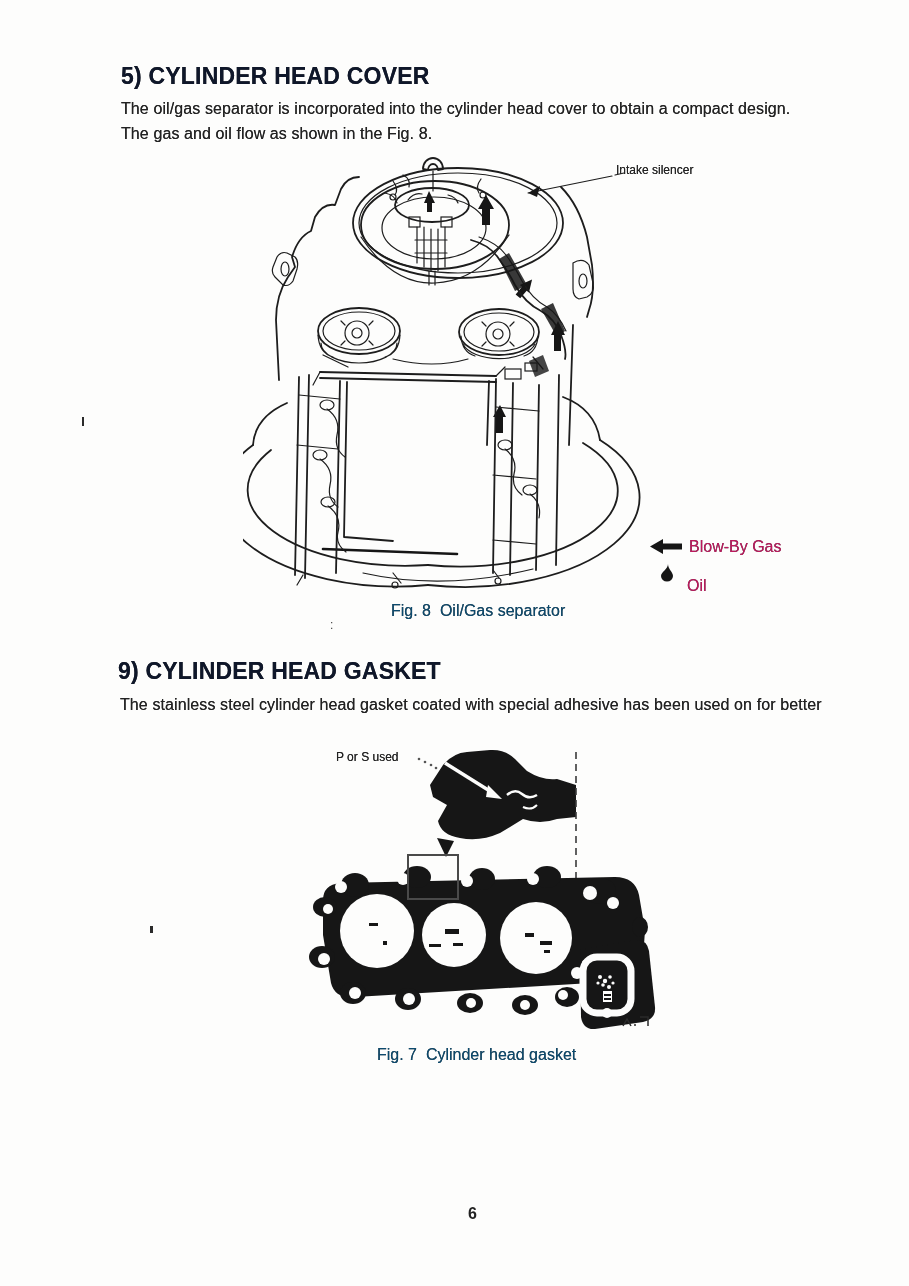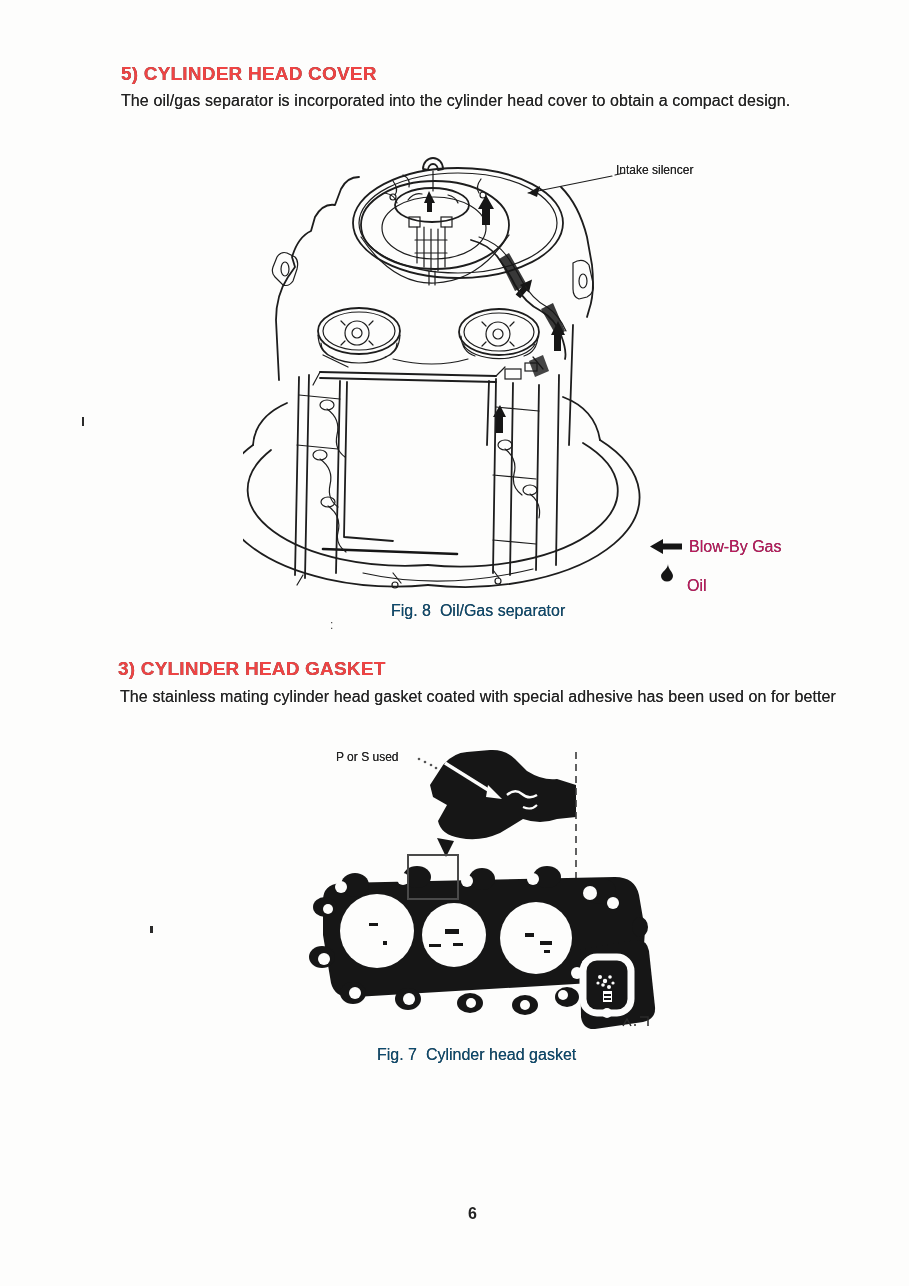--- a/index.html
+++ b/index.html
@@ -5,26 +5,26 @@
   html,body{margin:0;padding:0;}
   body{
     width:909px;height:1286px;position:relative;
     background:#fdfdfc;
     font-family:"Liberation Sans","DejaVu Sans",sans-serif;
     color:#1c1c1c;
     -webkit-font-smoothing:antialiased;
   }
   .abs{position:absolute;}
   .heading{
-    font-size:19px;font-weight:bold;letter-spacing:.2px;
-    color:#ef4444;text-shadow:0 0 .5px #333;
+    font-size:23px;font-weight:bold;letter-spacing:.2px;
+    color:#0f172a;text-shadow:0 0 .5px #333;
   }
   .body-text{
     font-size:16px;line-height:25px;color:#222;
-    letter-spacing:.1px;text-shadow:0 0 .4px #444;
+    letter-spacing:.1px;text-shadow:0 0 .4px #444;margin-top:8px;
   }
   .caption{
     font-size:16px;color:#0c4a6e;white-space:pre;
     text-shadow:0 0 .4px #444;
   }
   .fig-label{
     font-size:12px;color:#222;white-space:pre;
     text-shadow:0 0 .4px #444;
   }
   .legend-text{font-size:16px;color:#be185d;text-shadow:0 0 .4px #444;}
@@ -37,20 +37,21 @@
   .ln-thick{stroke:#161616;stroke-width:2.6;fill:none;stroke-linecap:round;}
   .fillk{fill:#161616;stroke:none;}
 </style>
 </head>
 <body>
 
 <div class="abs heading" style="left:121px;top:63px;">5) CYLINDER HEAD COVER</div>
 
 <div class="abs body-text" style="left:121px;top:88px;width:720px;">
   <span style="display:block">The oil/gas separator is incorporated into the cylinder head cover to obtain a compact design.</span>
+  <span style="display:block">The gas and oil flow as shown in the Fig. 8.</span>
 </div>
 
 <div class="abs tick" style="left:82px;top:417px;width:2px;height:9px;"></div>
 <div class="abs tick" style="left:150px;top:926px;width:3px;height:7px;"></div>
 
 <svg class="abs" style="left:243px;top:145px;" width="430" height="460" viewBox="0 0 430 460">
 
   <path class="ln" d="M10,300 A175,90 0 0 0 185,440"></path>
   <path class="ln" d="M185,440 A175,90 0 0 0 357,295"></path>
   <path class="ln" d="M10,300 Q12,272 44,258"></path>
@@ -152,24 +153,24 @@
 <div class="abs legend-text" style="left:689px;top:538px;">Blow-By Gas</div>
 
 <svg class="abs" style="left:660px;top:564px;" width="14" height="18" viewBox="0 0 14 18">
   <path class="fillk" d="M9,0 C9,5 2,8 2,12 a6,5.6 0 1 0 12,0 C14,8 9,5 9,0 Z" transform="translate(-1,0)"></path>
 </svg>
 <div class="abs legend-text" style="left:687px;top:577px;">Oil</div>
 
 <div class="abs caption" style="left:391px;top:602px;">Fig. 8  Oil/Gas separator</div>
 <div class="abs colon-mark" style="left:330px;top:620px;">:</div>
 
-<div class="abs heading" style="left:118px;top:658px;">3) CYLINDER HEAD GASKET</div>
+<div class="abs heading" style="left:118px;top:658px;">9) CYLINDER HEAD GASKET</div>
 
 <div class="abs body-text" style="left:120px;top:684px;width:740px;">
-  <span style="display:block">The stainless mating cylinder head gasket coated with special adhesive has been used on for better</span>
+  <span style="display:block">The stainless steel cylinder head gasket coated with special adhesive has been used on for better</span>
 </div>
 
 <div class="abs fig-label" style="left:336px;top:750px;">P or S used</div>
 
 <svg class="abs" style="left:295px;top:745px;" width="370" height="292" viewBox="0 0 370 292">
 
   <g fill="#555">
     <circle cx="124" cy="14" r="1.3"></circle>
       <circle cx="130" cy="17" r="1.3"></circle>
     <circle cx="136" cy="20" r="1.3"></circle>

